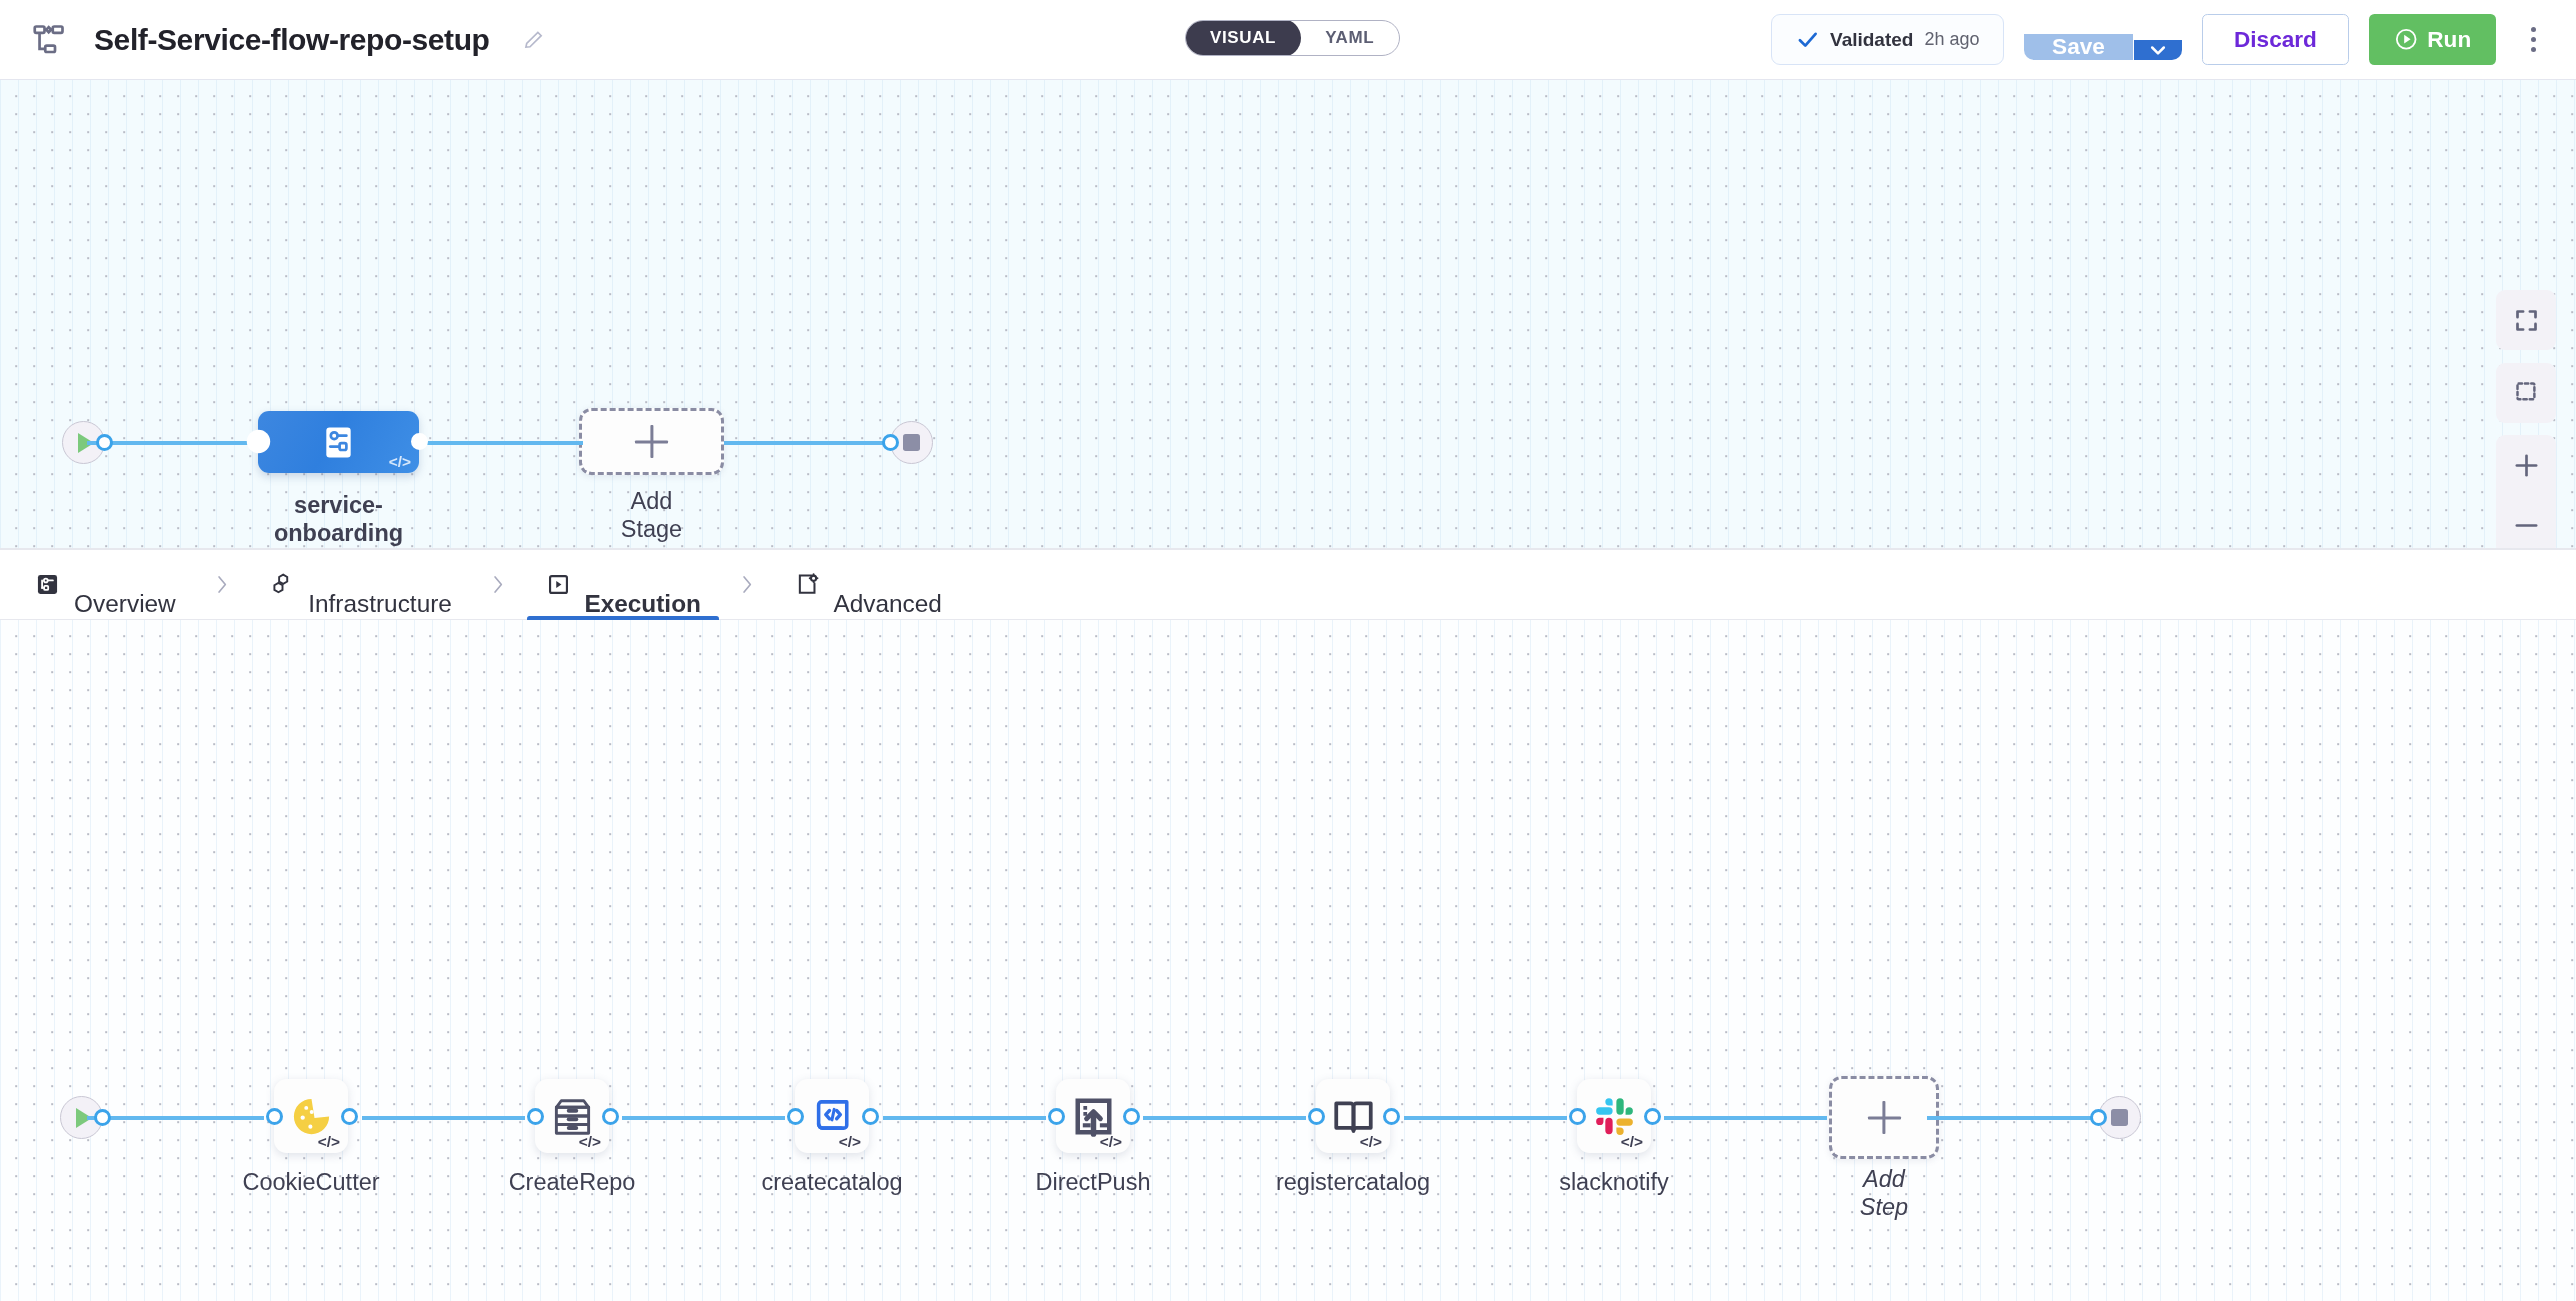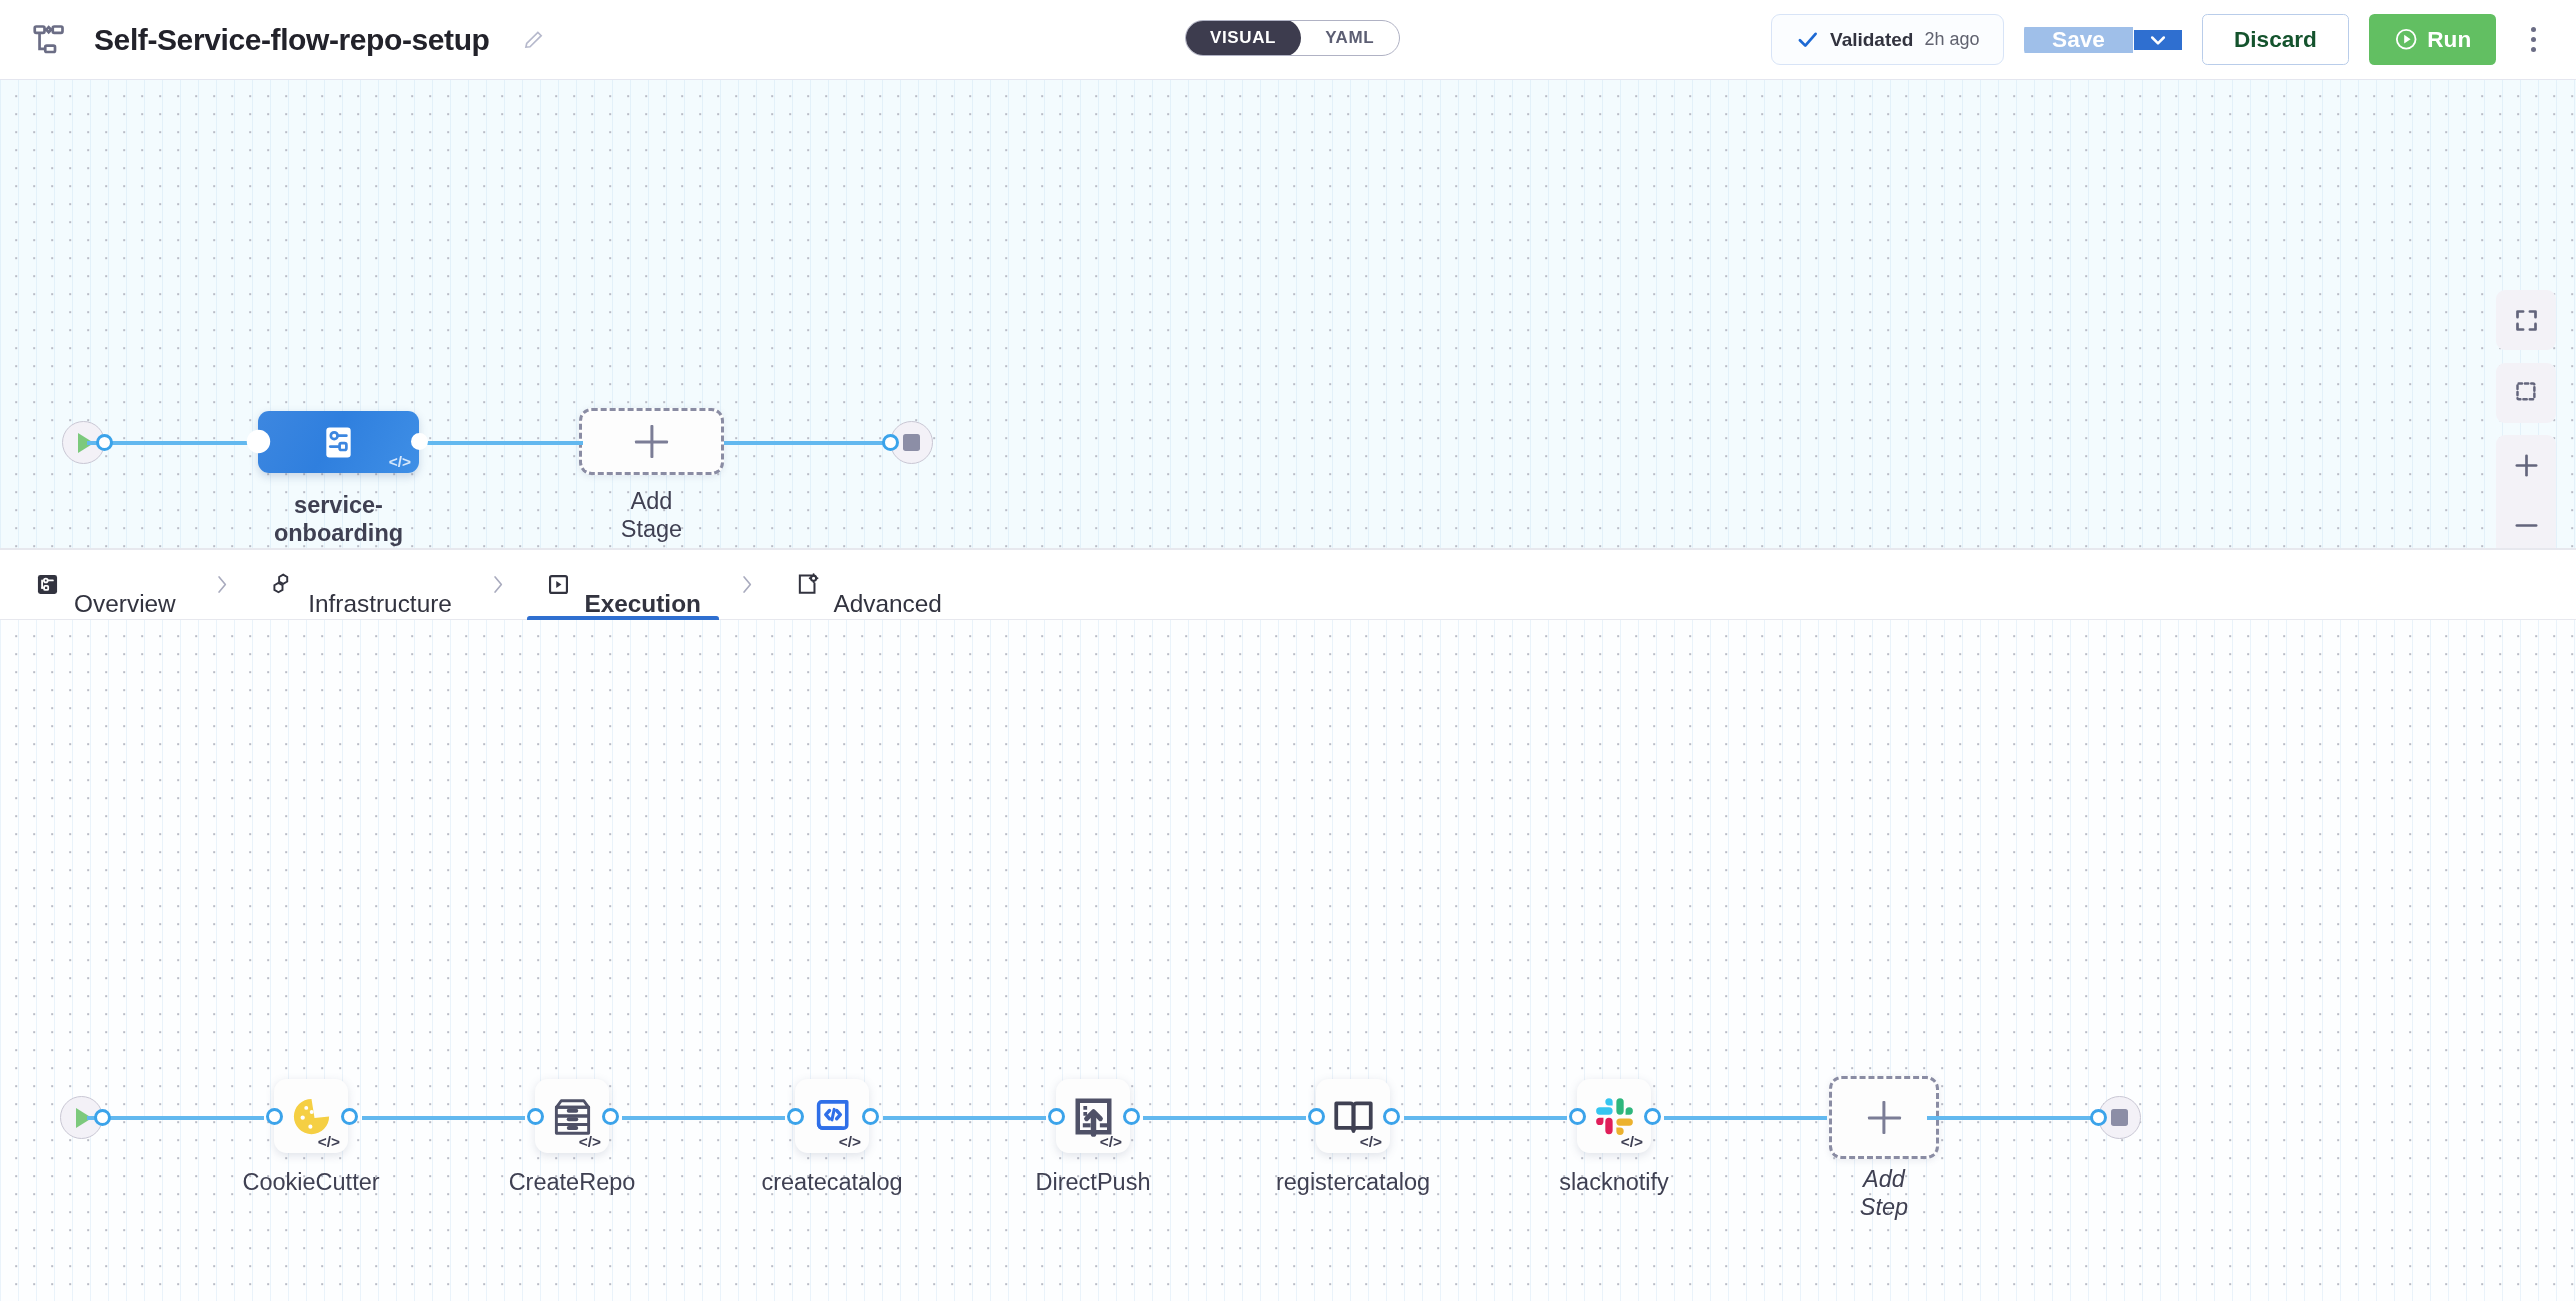--- a/index.html
+++ b/index.html
@@ -47,36 +47,36 @@
   }
   .validated-chip {
     display: flex; align-items: center; gap: 11px;
     height: 51px; padding: 0 23.5px;
     border: 0.9px solid #d8e4f7; border-radius: 9px; background: #fbfdff;
   }
   .check-ico { width: 23.5px; height: 23.5px; color: #1d69d4; display: block; }
   .validated-label { font-size: 19px; font-weight: bold; color: #32333f; }
   .validated-time { font-size: 18px; color: #60626f; }
 
-  .save-split { display: flex; align-items: center; border-radius: 10px; overflow: hidden; height: 41px; }
+  .save-split { display: flex; align-items: flex-end; border-radius: 10px; overflow: hidden; height: 41px; }
   .save-main {
     background: #9fbfe9; color: #fff; font-size: 22.6px; font-weight: bold;
     display: flex; align-items: center; justify-content: center;
     width: 109px; cursor: pointer; border: none;
     font-family: "Liberation Sans", sans-serif;
   }
   .save-caret {
     background: #2f6fd0; width: 49px; display: flex; align-items: center; justify-content: center;
     cursor: pointer; border-left: 1.8px solid #fff;
   }
   .save-caret svg { width: 20px; height: 20px; color: #fff; display: block; }
 
   .btn-discard {
     height: 51px; padding: 0 31px; border: 0.9px solid #b9cdea; border-radius: 5.4px;
-    background: #fff; color: #14532d; font-size: 22.6px; font-weight: bold;
+    background: #fff; color: #6d28d9; font-size: 22.6px; font-weight: bold;
     display: flex; align-items: center; cursor: pointer;
     font-family: "Liberation Sans", sans-serif;
   }
   .btn-run {
     height: 51px; padding: 0 25px; border: none; border-radius: 5.4px;
     background: #62bf62; color: #fff; font-size: 22.6px; font-weight: bold;
     display: flex; align-items: center; gap: 9px; cursor: pointer;
     font-family: "Liberation Sans", sans-serif;
   }
   .btn-run svg { width: 24.4px; height: 24.4px; display: block; }

